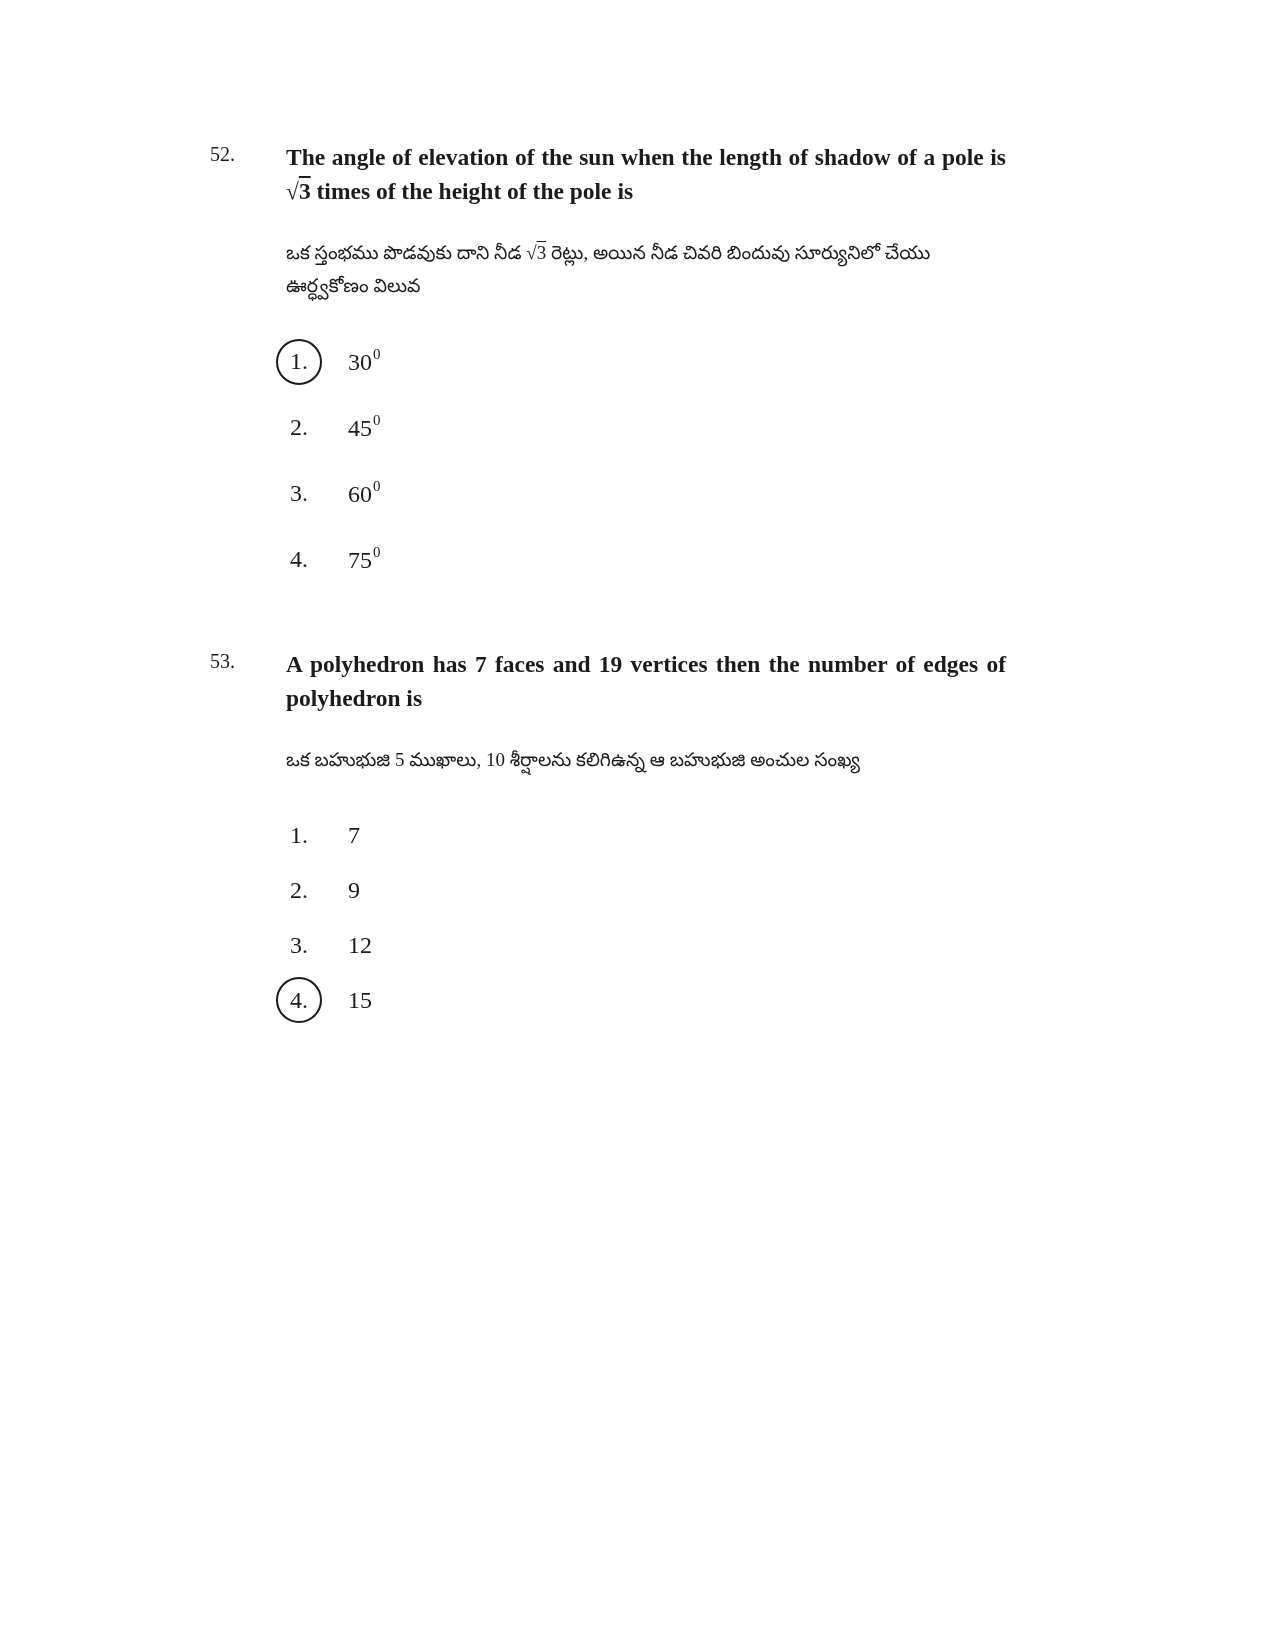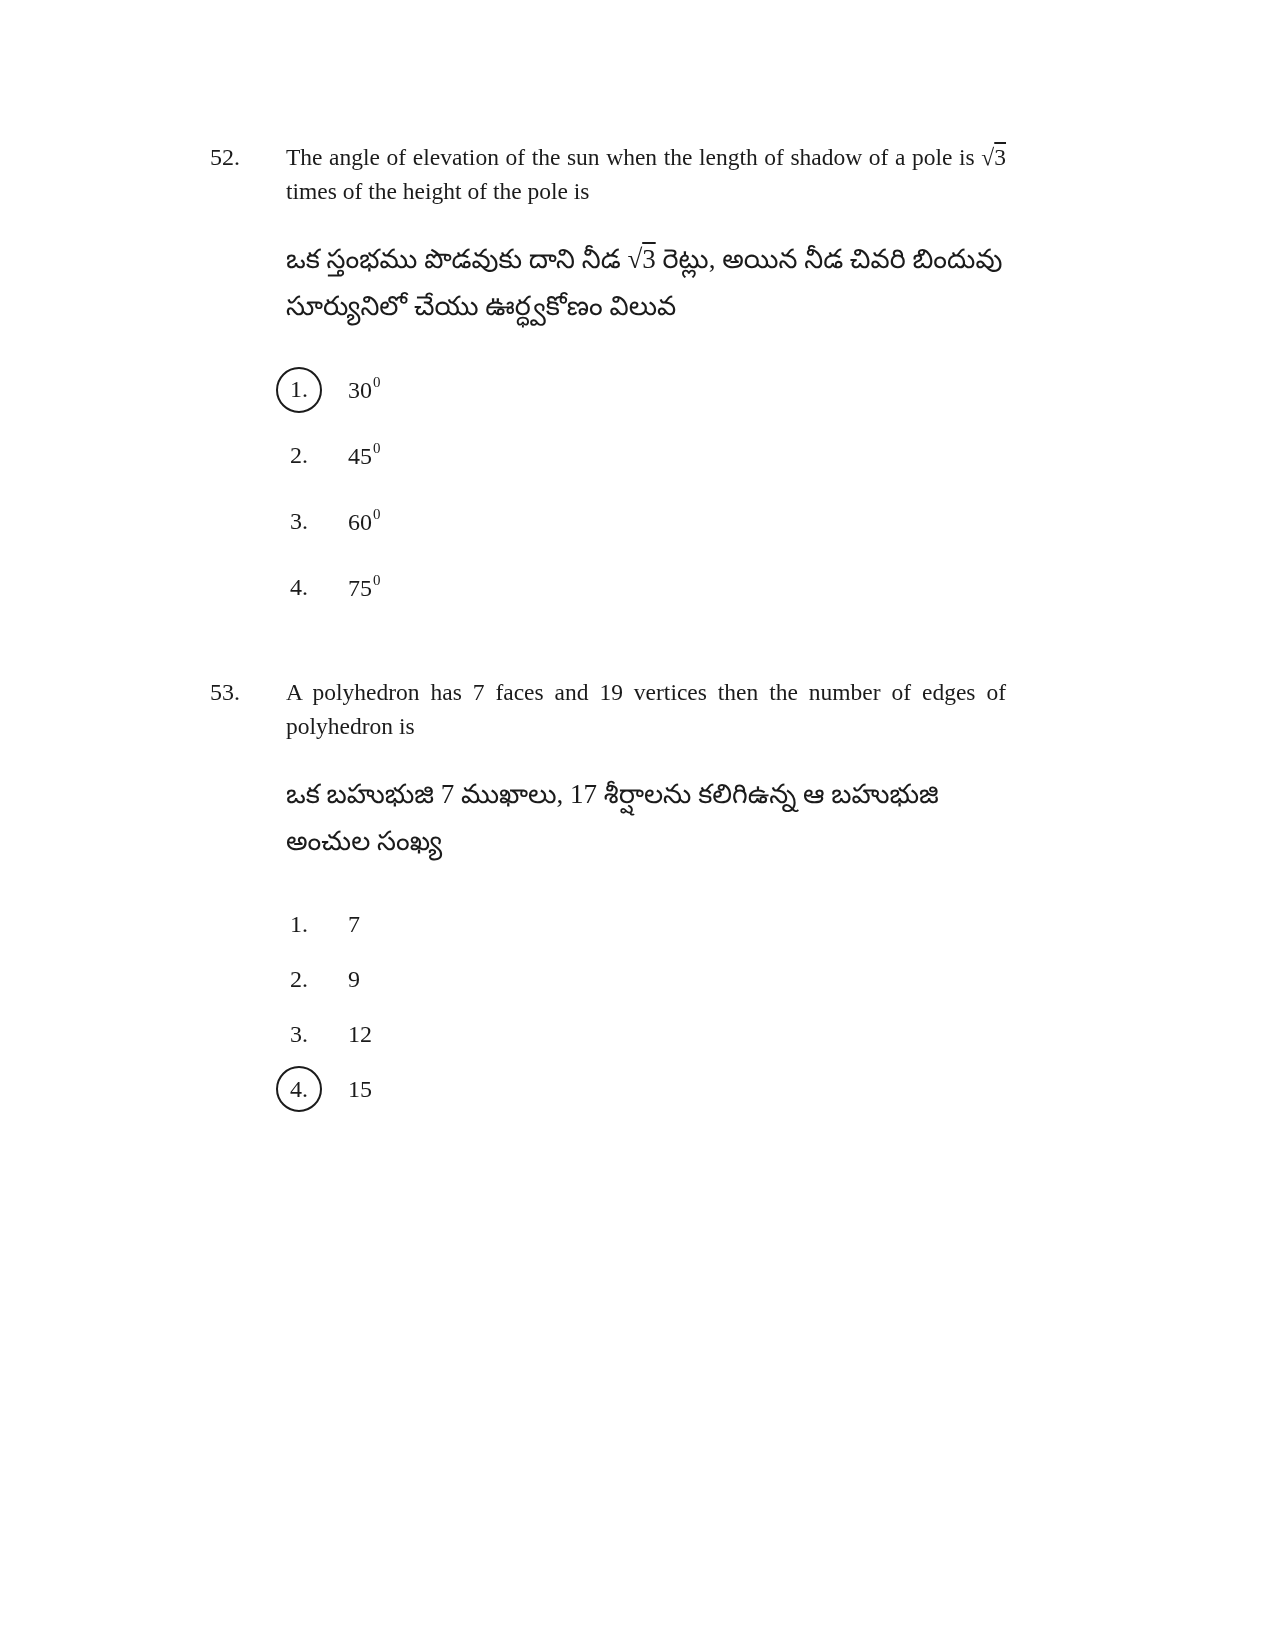--- a/index.html
+++ b/index.html
@@ -18,35 +18,36 @@
   .question {
     display: flex;
     align-items: flex-start;
   }
   .question + .question {
     margin-top: 44px;
   }
   .q-num {
     width: 76px;
     flex: 0 0 76px;
-    font-size: 24px;
+    font-size: 20px;
     line-height: 1.45;
   }
   .q-body {
     flex: 1 1 auto;
     max-width: 720px;
   }
   .q-en {
     font-size: 23.5px;
     line-height: 1.45;
     text-align: justify;
+    font-weight: bold;
   }
   .q-te {
     margin-top: 28px;
-    font-size: 27px;
+    font-size: 19px;
     line-height: 1.75;
     text-align: left;
   }
   .sqrt {
     white-space: nowrap;
     font-style: normal;
   }
   .sqrt .rad {
     text-decoration: overline;
   }
@@ -122,21 +123,21 @@
           <span class="opt-value"><span>75</span><sup>0</sup></span>
         </div>
       </div>
     </div>
   </section>
 
   <section class="question">
     <div class="q-num">53.</div>
     <div class="q-body">
       <p class="q-en">A polyhedron has 7 faces and 19 vertices then the number of edges of polyhedron is</p>
-      <p class="q-te">ఒక బహుభుజి 7 ముఖాలు, 17 శీర్షాలను కలిగిఉన్న ఆ బహుభుజి అంచుల సంఖ్య</p>
+      <p class="q-te">ఒక బహుభుజి 5 ముఖాలు, 10 శీర్షాలను కలిగిఉన్న ఆ బహుభుజి అంచుల సంఖ్య</p>
 
       <div class="options opts-tight">
         <div class="option">
           <span class="opt-label">1.</span>
           <span class="opt-value"><span>7</span></span>
         </div>
         <div class="option">
           <span class="opt-label">2.</span>
           <span class="opt-value"><span>9</span></span>
         </div>

